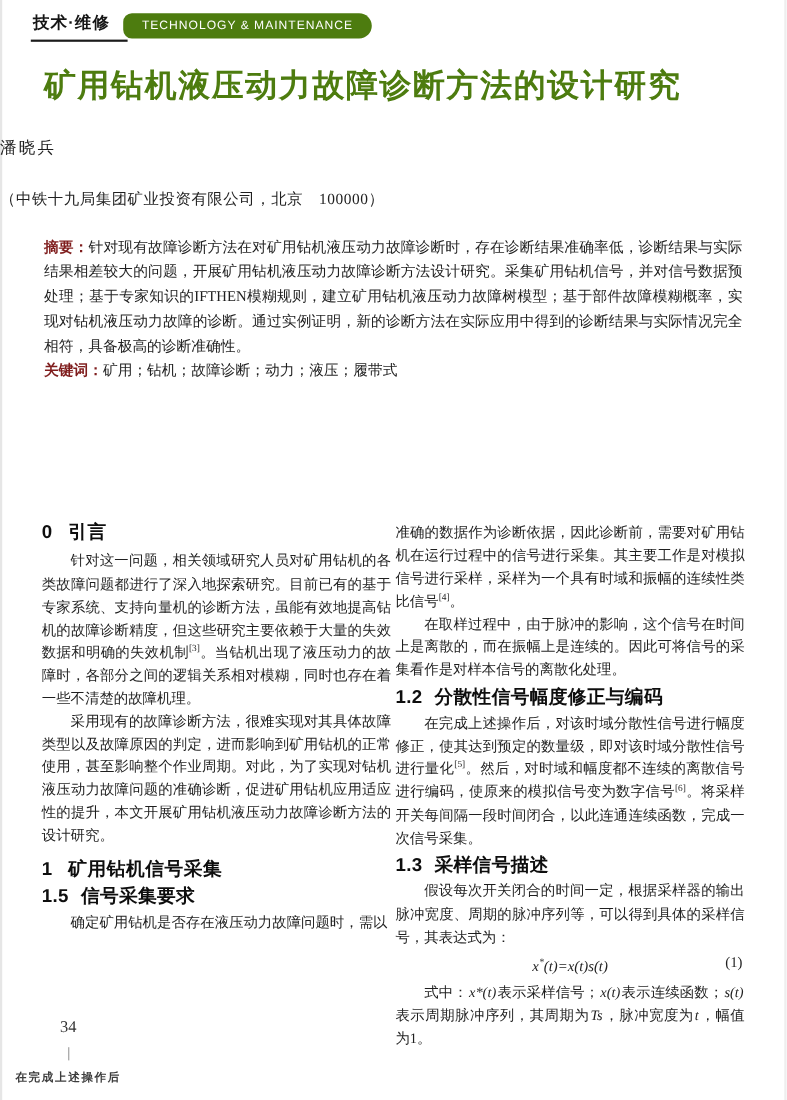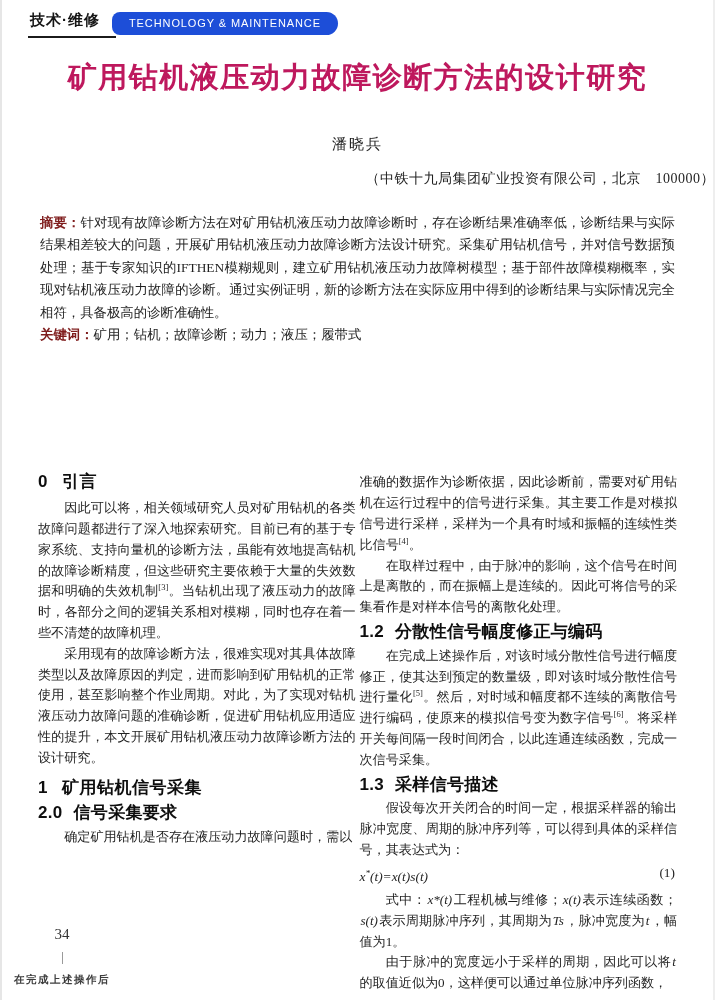--- a/index.html
+++ b/index.html
@@ -19,38 +19,38 @@
     display:flex;align-items:flex-end;
   }
   .cat-cn{
     font-family:"Liberation Sans",sans-serif;
     font-weight:bold;font-size:15px;color:#151515;
     padding:6px 16px 6px 2px;
     border-bottom:2.5px solid #1b1b1b;
     letter-spacing:1px;
   }
   .cat-badge{
-    background:#1d4ed8;color:#ffffff;
+    background:#4d7c0f;color:#ffffff;
     font-family:"Liberation Sans",sans-serif;
     font-size:11px;letter-spacing:0.9px;
     padding:5px 17px 6px;
     margin-left:-4px;margin-bottom:3px;
     border-radius:9px 13px 13px 9px;
     white-space:nowrap;
   }
   
   .title{
     margin:58px 40px 0;
-    text-align:center;
+    text-align:left;
     font-family:"Liberation Sans",sans-serif;
     font-weight:bold;font-size:29px;letter-spacing:1.5px;
-    color:#be185d;
+    color:#4d7c0f;
   }
-  .author{margin-top:37px;text-align:center;font-size:15px;letter-spacing:2px;}
-  .affiliation{margin-top:16px;text-align:right;font-size:14px;letter-spacing:0.5px;}
+  .author{margin-top:27px;text-align:left;font-size:15px;letter-spacing:2px;}
+  .affiliation{margin-top:28px;text-align:left;font-size:14px;letter-spacing:0.5px;}
   
   .abstract,.keywords{
     margin:0 40px;font-size:13.4px;line-height:22.4px;text-align:justify;
   }
   .abstract{margin-top:24px;}
   .block-label{
     font-family:"Liberation Sans",sans-serif;
     font-weight:bold;font-style:normal;color:#7f1d1d;
   }
   .kai{}
@@ -70,21 +70,21 @@
   }
   h2.sec .sec-no{margin-right:14px;}
   h3.subsec{
     font-family:"Liberation Sans",sans-serif;
     font-size:17px;font-weight:bold;color:#0e0e0e;
     margin:4px 0 3px;letter-spacing:0.3px;
   }
   h3.subsec .sec-no{margin-right:11px;}
   h2.sec.later{margin-top:9px;}
   .var{font-style:italic;font-family:"Liberation Serif","DejaVu Serif",serif;padding:0 1px;}
-  .formula{position:relative;margin:2px 0;text-indent:0;font-size:13.4px;}
+  .formula{position:relative;text-align:center;margin:2px 0;text-indent:0;font-size:13.4px;}
   .formula .expr{font-style:italic;}
   .formula .expr sup{font-size:9px;}
   .formula .eqno{position:absolute;right:2px;top:0;font-style:normal;}
   
   .footer{
     position:absolute;left:14px;bottom:13px;
     display:flex;align-items:center;gap:9px;flex-direction:column;
   }
   .page-no{font-size:15px;color:#333;}
   .footer-sep{width:1px;height:12px;background:#9a9a9a;}
@@ -114,28 +114,28 @@
   <div class="keywords">
     <span class="block-label">关键词：</span><span class="kai">矿用；钻机；故障诊断；动力；液压；履带式</span>
   </div>
 
   <div class="columns">
 
     <div class="col">
       <h2 class="sec">
         <span class="sec-no">0</span><span>引言</span>
       </h2>
-      <p><span>因此可以将，相关领域研究人员对矿用钻机的各类故障问题都进行了深入地探索研究。目前已有的基于专家系统、支持向量机的诊断方法，虽能有效地提高钻机的故障诊断精度，但这些研究主要依赖于大量的失效数据和明确的失效机制</span><sup class="ref">[3]</sup><span>。当钻机出现了液压动力的故障时，各部分之间的逻辑关系相对模糊，同时也存在着一些不清楚的故障机理。</span></p>
+      <p><span>针对这一问题，相关领域研究人员对矿用钻机的各类故障问题都进行了深入地探索研究。目前已有的基于专家系统、支持向量机的诊断方法，虽能有效地提高钻机的故障诊断精度，但这些研究主要依赖于大量的失效数据和明确的失效机制</span><sup class="ref">[3]</sup><span>。当钻机出现了液压动力的故障时，各部分之间的逻辑关系相对模糊，同时也存在着一些不清楚的故障机理。</span></p>
       <p>采用现有的故障诊断方法，很难实现对其具体故障类型以及故障原因的判定，进而影响到矿用钻机的正常使用，甚至影响整个作业周期。对此，为了实现对钻机液压动力故障问题的准确诊断，促进矿用钻机应用适应性的提升，本文开展矿用钻机液压动力故障诊断方法的设计研究。</p>
 
       <h2 class="sec later">
         <span class="sec-no">1</span><span>矿用钻机信号采集</span>
       </h2>
       <h3 class="subsec">
-        <span class="sec-no">2.0</span><span>信号采集要求</span>
+        <span class="sec-no">1.5</span><span>信号采集要求</span>
       </h3>
       <p>确定矿用钻机是否存在液压动力故障问题时，需以</p>
     </div>
 
     <div class="col">
       <p class="noindent"><span>准确的数据作为诊断依据，因此诊断前，需要对矿用钻机在运行过程中的信号进行采集。其主要工作是对模拟信号进行采样，采样为一个具有时域和振幅的连续性类比信号</span><sup class="ref">[4]</sup><span>。</span></p>
       <p>在取样过程中，由于脉冲的影响，这个信号在时间上是离散的，而在振幅上是连续的。因此可将信号的采集看作是对样本信号的离散化处理。</p>
 
       <h3 class="subsec">
         <span class="sec-no">1.2</span><span>分散性信号幅度修正与编码</span>
@@ -145,23 +145,22 @@
       <h3 class="subsec">
         <span class="sec-no">1.3</span><span>采样信号描述</span>
       </h3>
       <p>假设每次开关闭合的时间一定，根据采样器的输出脉冲宽度、周期的脉冲序列等，可以得到具体的采样信号，其表达式为：</p>
 
       <div class="formula">
         <span class="expr"><span>x</span><sup>*</sup><span>(t)=x(t)s(t)</span></span>
         <span class="eqno">(1)</span>
       </div>
 
-      <p><span>式中：</span><span class="var">x*(t)</span><span>工程机械与维修；</span><span class="var">x(t)</span><span>表示连续函数；</span><span class="var">s(t)</span><span>表示周期脉冲序列，其周期为</span><span class="var">Ts</span><span>，脉冲宽度为</span><span class="var">t</span><span>，幅值为1。</span></p>
+      <p><span>式中：</span><span class="var">x*(t)</span><span>表示采样信号；</span><span class="var">x(t)</span><span>表示连续函数；</span><span class="var">s(t)</span><span>表示周期脉冲序列，其周期为</span><span class="var">Ts</span><span>，脉冲宽度为</span><span class="var">t</span><span>，幅值为1。</span></p>
 
-      <p><span>由于脉冲的宽度远小于采样的周期，因此可以将</span><span class="var">t</span><span>的取值近似为0，这样便可以通过单位脉冲序列函数，</span></p>
     </div>
 
   </div>
 
   <div class="footer">
     <span class="page-no">34</span>
     <span class="footer-sep"></span>
     <span class="journal-name">在完成上述操作后</span>
   </div>
 

